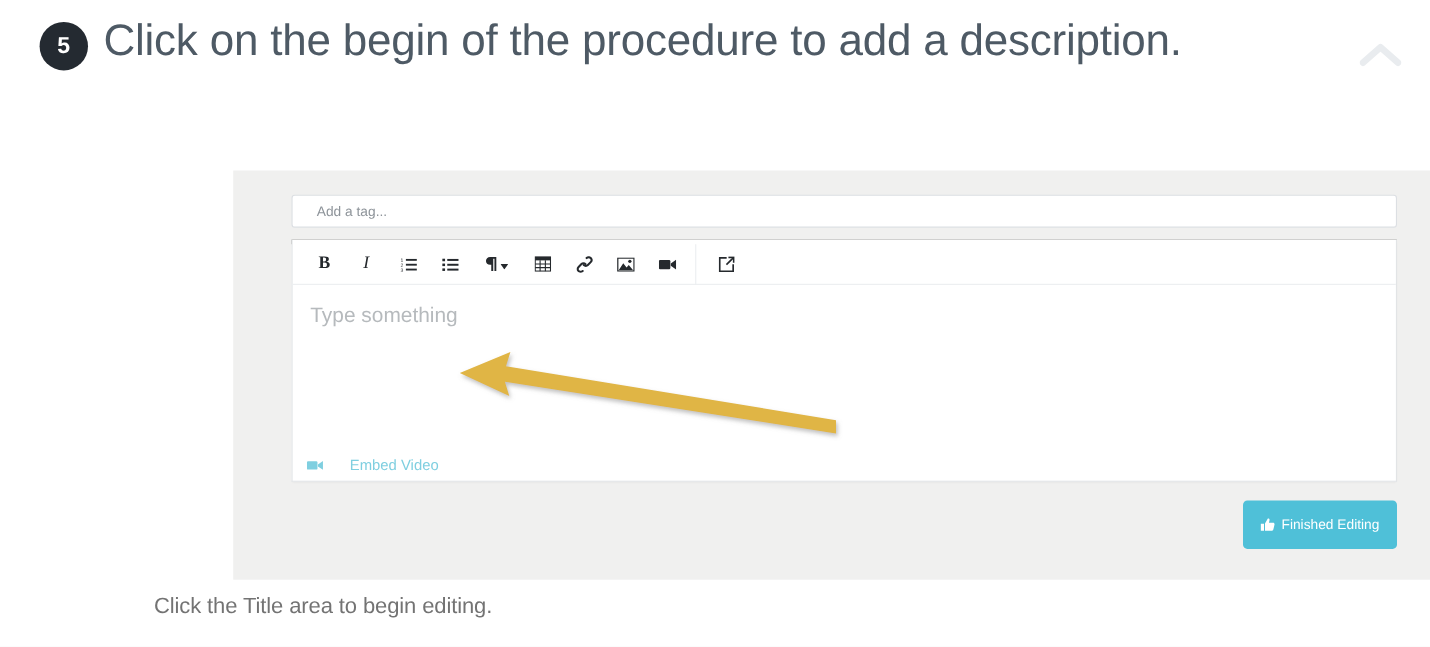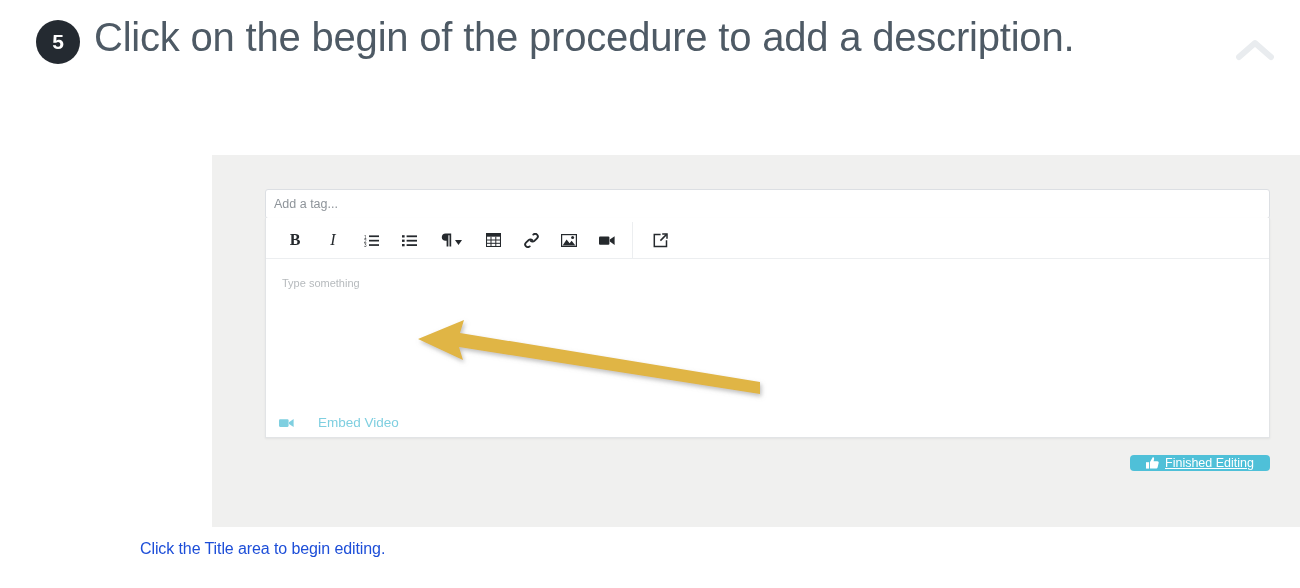--- a/index.html
+++ b/index.html
@@ -76,24 +76,23 @@
     left: 53px;
     top: 22px;
     width: 1005px;
     height: 30px;
     background: #ffffff;
     border: 1px solid #dcdfe3;
     border-radius: 3px;
     box-sizing: border-box;
     display: flex;
     align-items: center;
-    padding-left: 8px;
+    padding-left: 22px;
     font-size: 12.5px;
     color: #8e949a;
-    margin-top: 12px;
   }
 
   .editor-card {
     position: absolute;
     left: 53px;
     top: 63px;
     width: 1005px;
     height: 220px;
     background: #ffffff;
     border: 1px solid #e2e4e6;
@@ -157,71 +156,70 @@
 
   .editor-body {
     position: absolute;
     left: 0;
     top: 41px;
     right: 0;
     bottom: 0;
     padding: 18px 16px 0 16px;
   }
   .editor-placeholder {
-    font-size: 11px;
+    font-size: 19px;
     color: #b6babd;
   }
 
   .embed-link {
     position: absolute;
     left: 67px;
     top: 260px;
     display: flex;
     align-items: center;
     gap: 24px;
     color: #7fcfe0;
     font-size: 13.5px;
   }
   .embed-link svg { display: block; }
 
   .finish-btn {
     position: absolute;
     left: 918px;
     top: 300px;
     width: 140px;
-    height: 16px;
+    height: 44px;
     background: #4fc0d8;
     border-radius: 4px;
     display: flex;
     align-items: center;
     justify-content: center;
     gap: 6px;
     color: #ffffff;
     font-size: 12.5px;
-    text-decoration: underline;
   }
   .finish-btn svg { display: block; }
 
   
   .arrow-layer {
     position: absolute;
     left: 0;
     top: 0;
     width: 1300px;
     height: 588px;
     pointer-events: none;
   }
 
   
   .caption {
     position: absolute;
     left: 140px;
     top: 540px;
-    font-size: 16px;
-    color: #1d4ed8;
+    font-size: 20px;
+    color: #737373;
     letter-spacing: -0.1px;
   }
 </style>
 </head>
 <body>
 
 <div class="step-header">
   <div class="step-badge">5</div>
   <div class="step-title">Click on the begin of the procedure to add a description.</div>
   <div class="collapse-btn">

